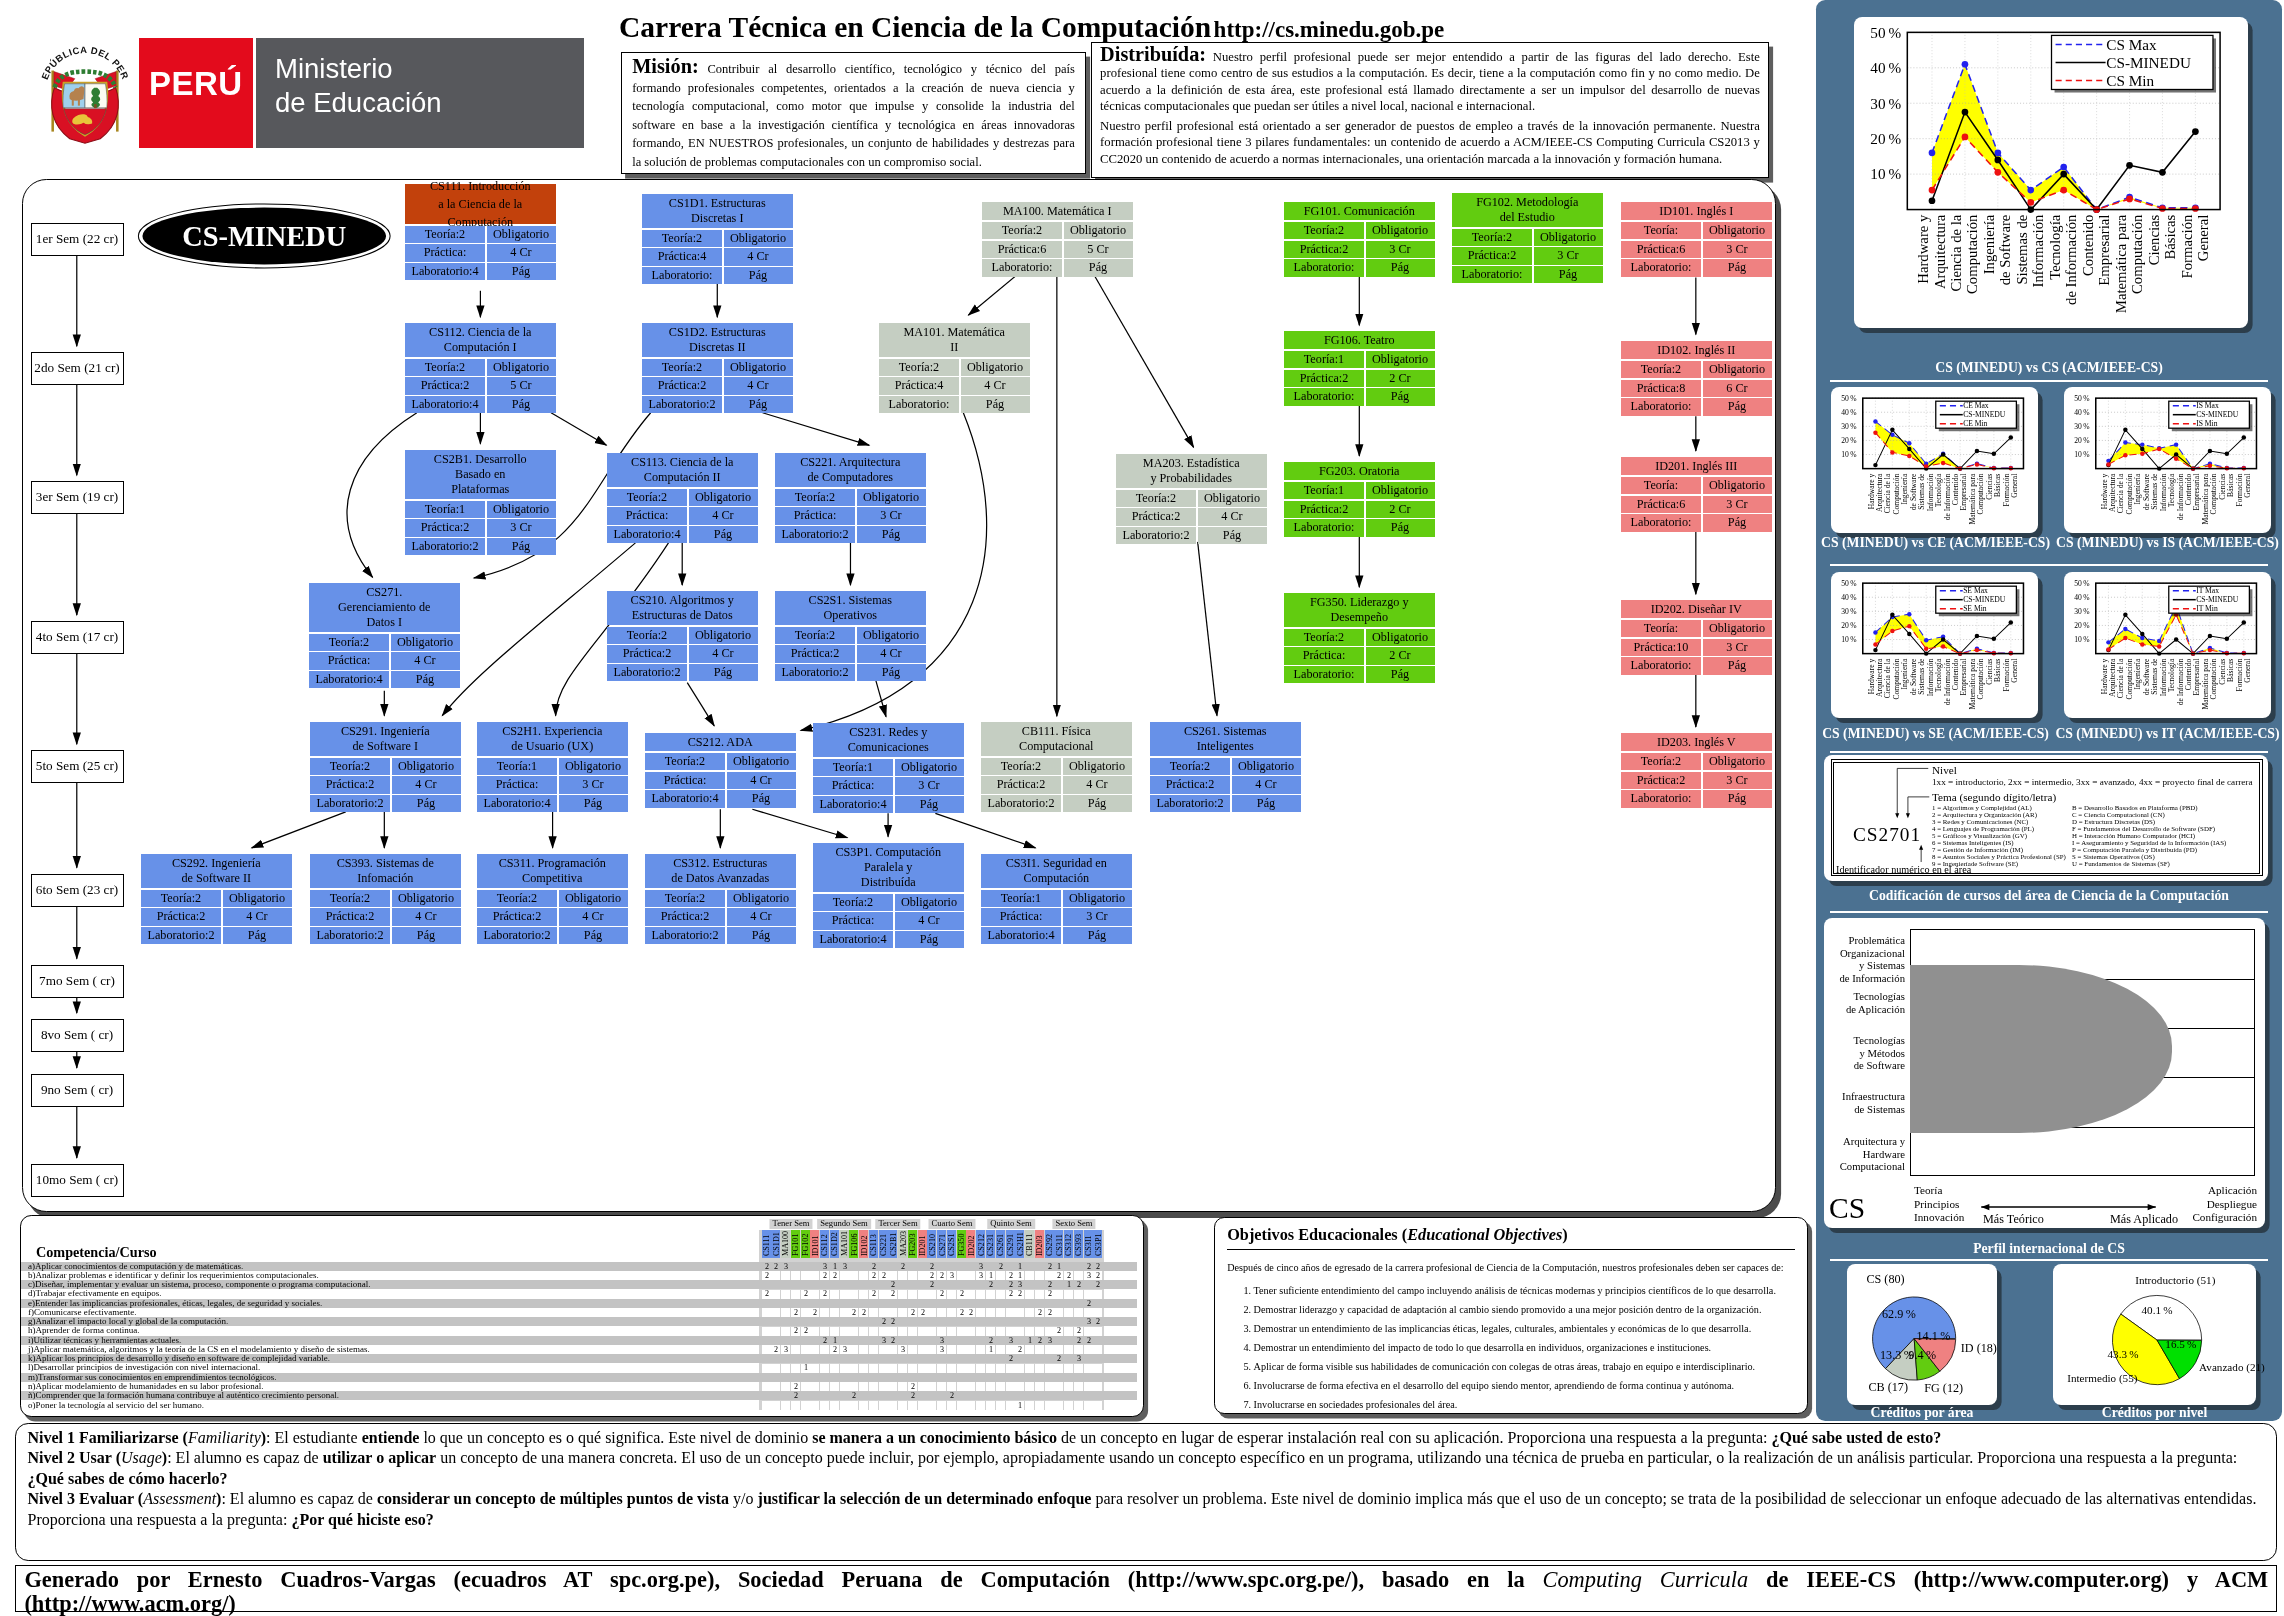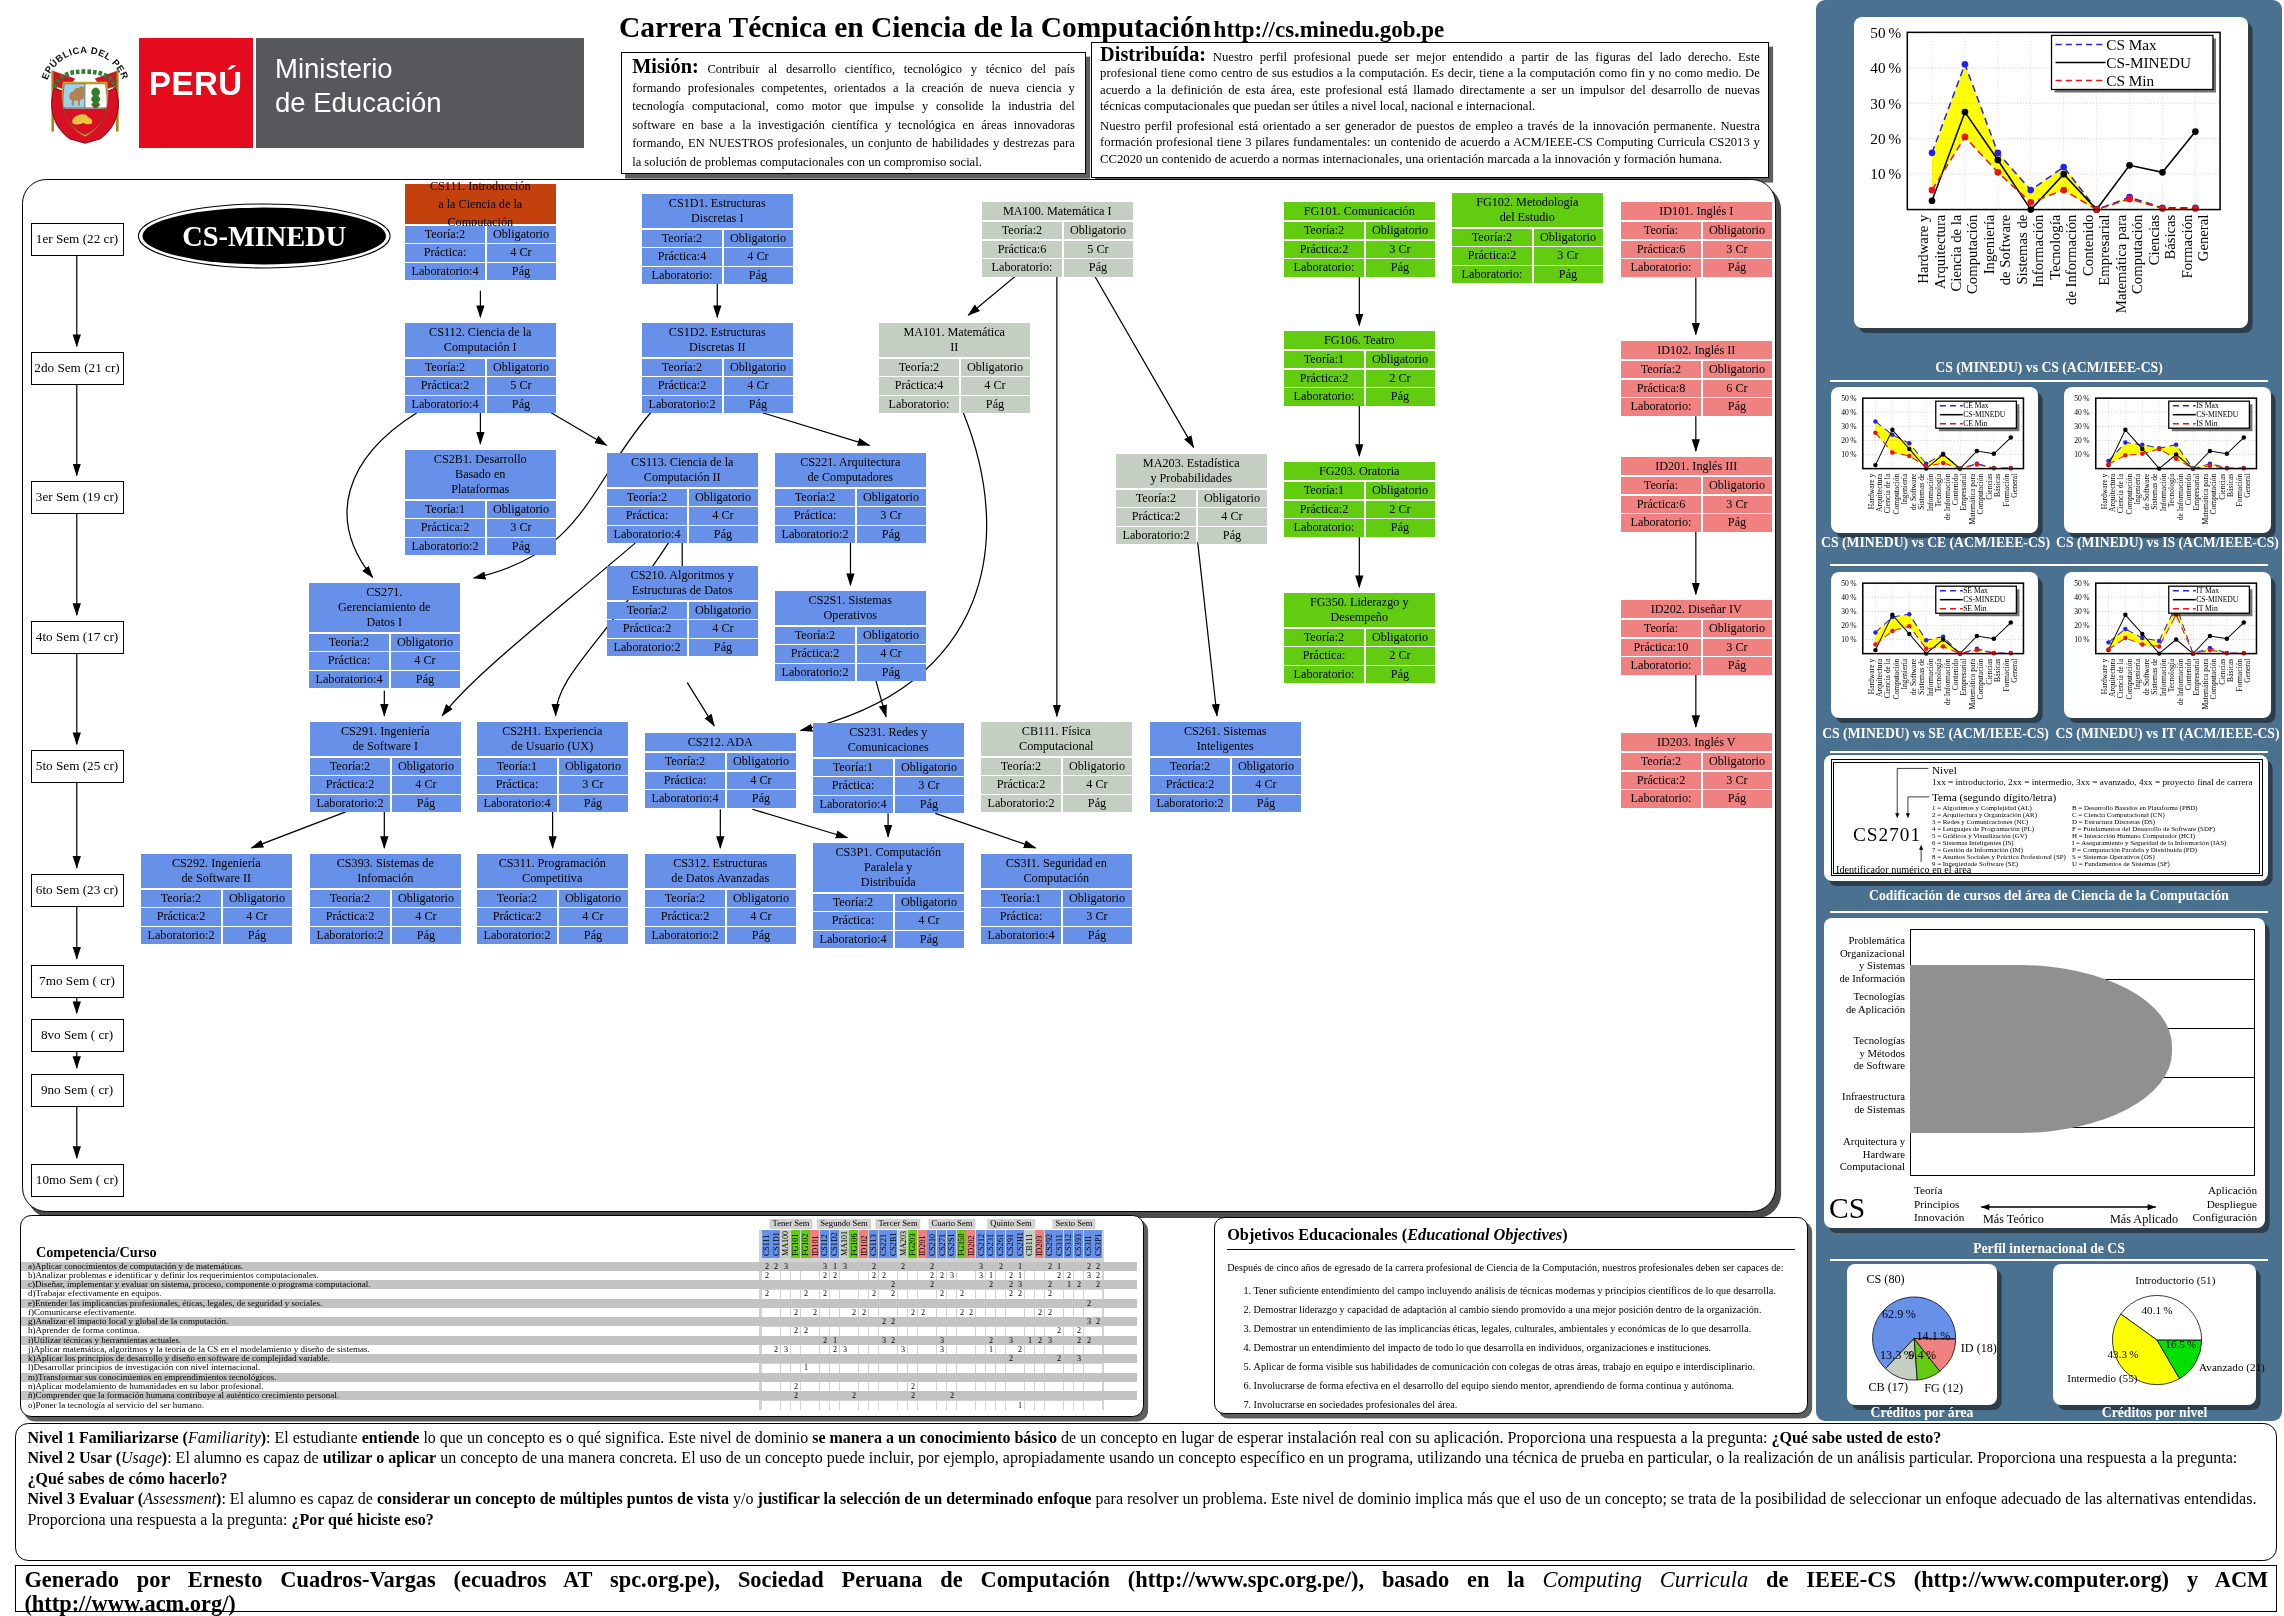--- a/index.html
+++ b/index.html
@@ -271,21 +271,21 @@
   </div>
 <div class="cbox" style="left:309px;top:583px;width:150px">
     <div class="ct" style="background:#6791e8;height:49px;line-height:15.3px">CS271.<br>Gerenciamiento de<br>Datos I</div>
     <div class="cl" style="background:#6791e8">Teoría:2</div>
     <div class="cr2" style="background:#6791e8">Obligatorio</div>
     <div class="cl" style="background:#6791e8">Práctica:</div>
     <div class="cr2" style="background:#6791e8">4 Cr</div>
     <div class="cl" style="background:#6791e8">Laboratorio:4</div>
     <div class="cr2" style="background:#6791e8">Pág</div>
   </div>
-<div class="cbox" style="left:607px;top:566px;width:150px">
+<div class="cbox" style="left:607px;top:591px;width:150px">
     <div class="ct" style="background:#6791e8;height:34px;line-height:15.3px">CS210. Algoritmos y<br>Estructuras de Datos</div>
     <div class="cl" style="background:#6791e8">Teoría:2</div>
     <div class="cr2" style="background:#6791e8">Obligatorio</div>
     <div class="cl" style="background:#6791e8">Práctica:2</div>
     <div class="cr2" style="background:#6791e8">4 Cr</div>
     <div class="cl" style="background:#6791e8">Laboratorio:2</div>
     <div class="cr2" style="background:#6791e8">Pág</div>
   </div>
 <div class="cbox" style="left:775px;top:591px;width:150px">
     <div class="ct" style="background:#6791e8;height:34px;line-height:15.3px">CS2S1. Sistemas<br>Operativos</div>

